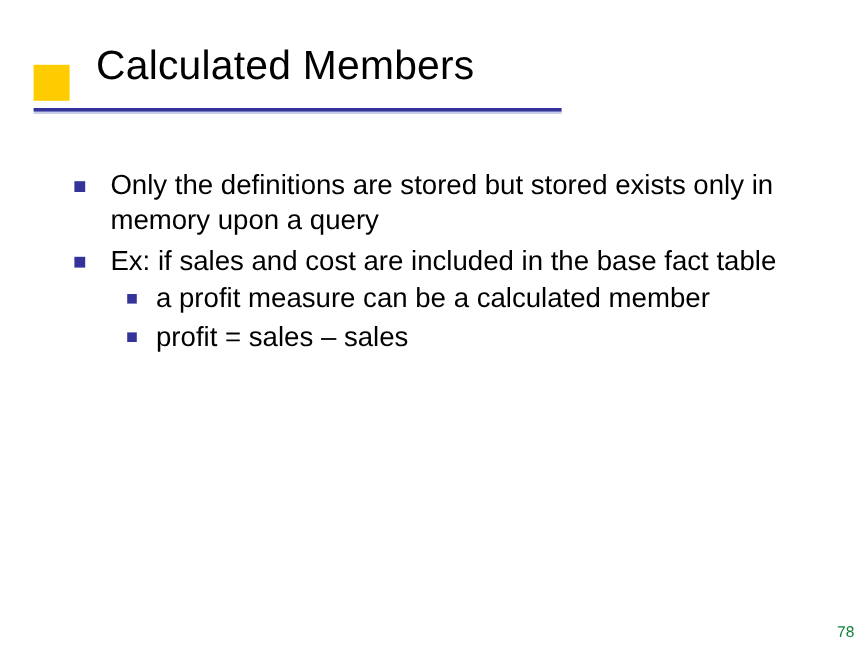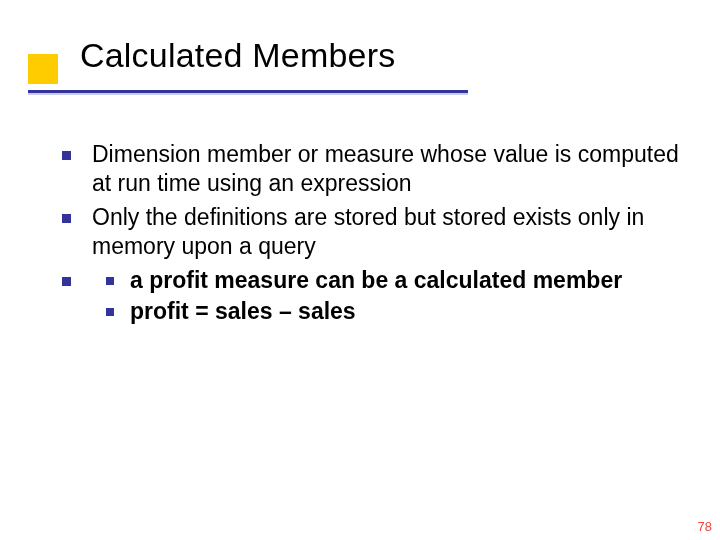--- a/index.html
+++ b/index.html
@@ -84,21 +84,20 @@
     left: 6px;
     top: 11px;
     width: 9px;
     height: 9px;
     background: #333399;
   }
   ul.lvl2 {
     list-style: none;
     margin: 2px 0 0 0;
     padding: 0;
-    font-weight: bold;
   }
   ul.lvl2 > li {
     position: relative;
     padding-left: 38px;
     margin-bottom: 2px;
   }
   ul.lvl2 > li::before {
     content: "";
     position: absolute;
     left: 14px;
@@ -106,44 +105,42 @@
     width: 8px;
     height: 8px;
     background: #333399;
   }
   .pagenum {
     position: absolute;
     right: 8px;
     bottom: 6px;
     font-size: 13px;
     font-family: Arial, sans-serif;
-    color: #ef4444;
+    color: #15803d;
   }
 </style>
 </head>
 <body>
 
 <div class="slide">
 
   <div class="title-wrap">
     <div class="accent-box"></div>
     <div class="title">Calculated Members</div>
   </div>
   <div class="rule-dark"></div>
   <div class="rule-light"></div>
 
   <div class="body">
     <ul class="lvl1">
       <li>
-        <span>Dimension member or measure whose value is computed at run time using an expression</span>
-      </li>
-      <li>
         <span>Only the definitions are stored but stored exists only in memory upon a query</span>
       </li>
       <li>
+        <span>Ex: if sales and cost are included in the base fact table</span>
         <ul class="lvl2">
           <li>
             <span>a profit measure can be a calculated member</span>
           </li>
           <li>
             <span>profit = sales – sales</span>
           </li>
         </ul>
       </li>
     </ul>

